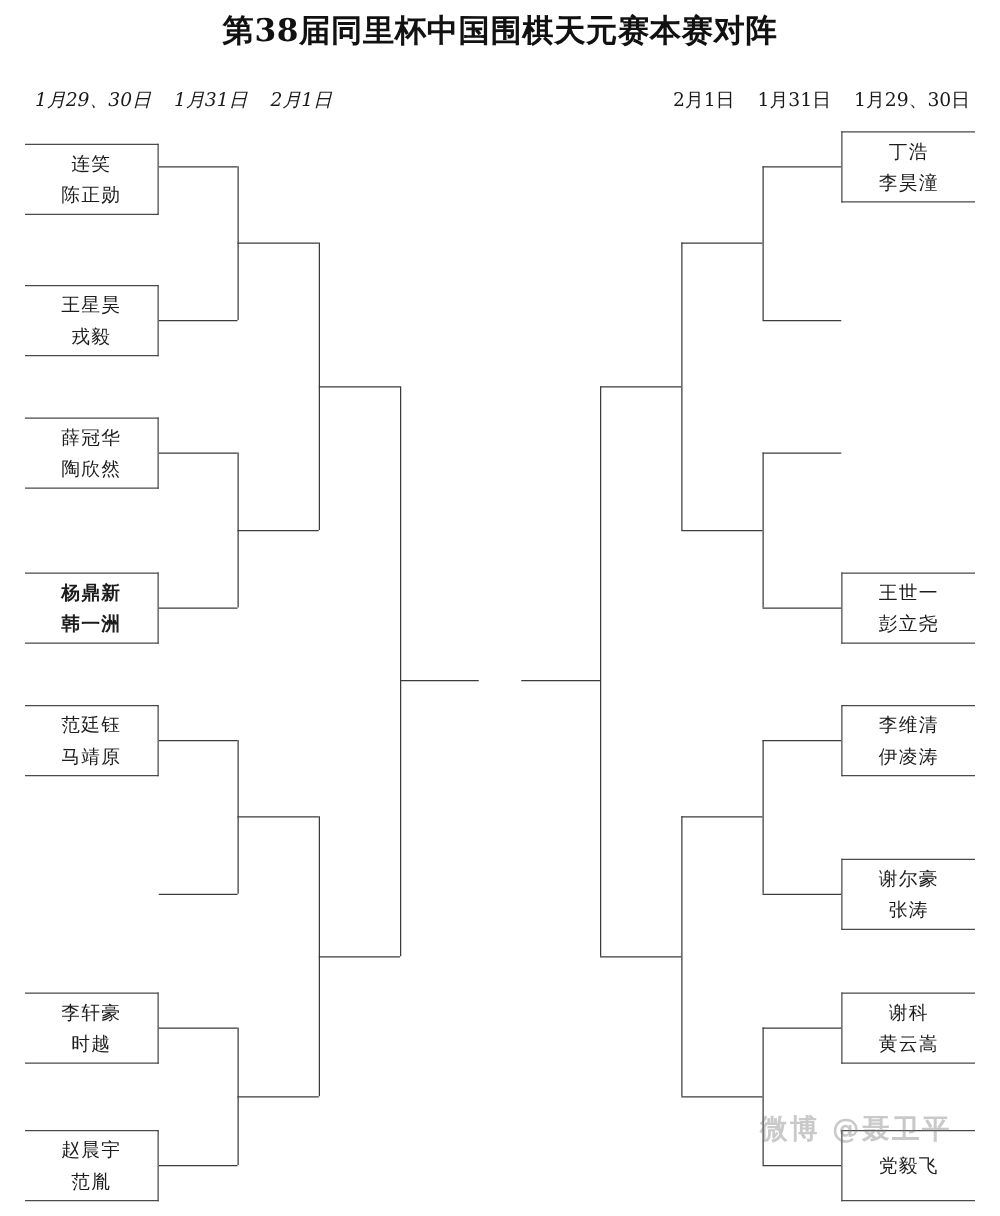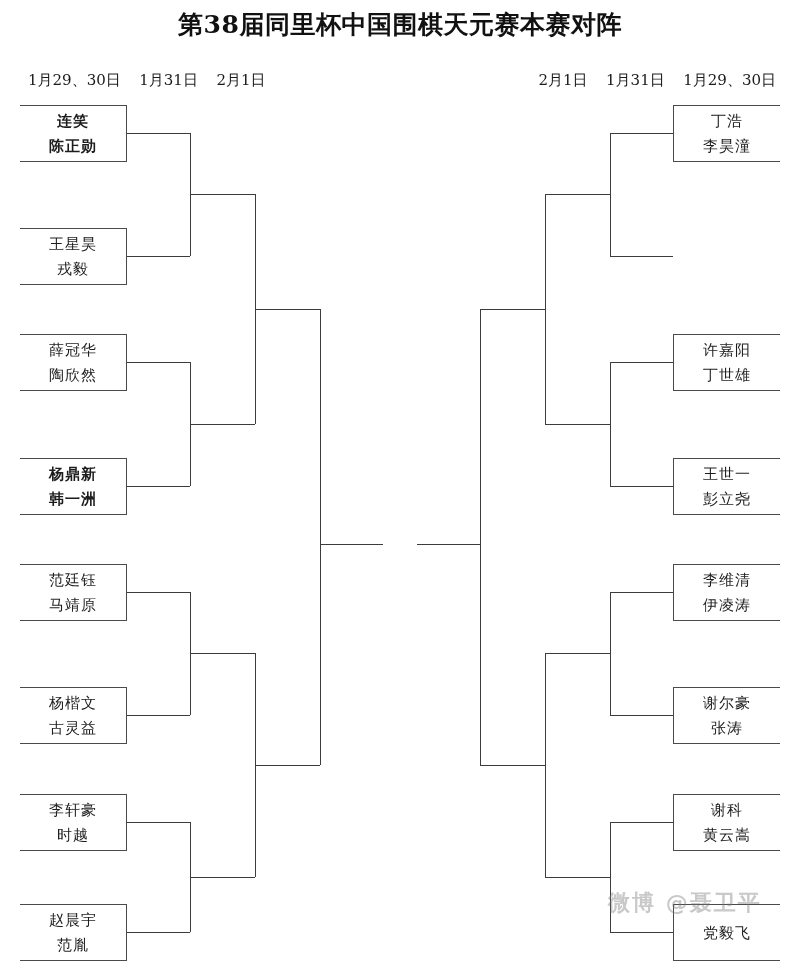--- a/index.html
+++ b/index.html
@@ -34,21 +34,21 @@
   }
   .date-row {
     position: absolute;
     top: 71px;
     font-family: "DejaVu Serif", "Liberation Serif", serif;
     font-size: 15px;
     color: #1a1a1a;
     white-space: nowrap;
   }
   .date-row span { display: inline-block; }
-  #dates-left  { left: 28px;  text-align: center; }
+  #dates-left  { left: 28px;  text-align: center; font-style: italic; }
   #dates-right { right: 24px; }
   .date-gap-a { width: 9px; }
   .date-gap-b { width: 9px; }
 
   
   .box {
     position: absolute;
     width: 107px;
     height: 57px;
     border-top: 1.6px solid #4a4a4a;
@@ -113,21 +113,21 @@
   </div>
 
   <div class="date-row" id="dates-right">
     <span>2月1日</span>
     <span class="date-gap-a"></span>
     <span>1月31日</span>
     <span class="date-gap-b"></span>
     <span>1月29、30日</span>
   </div>
 
-  <div class="box left" style="left:20px; top:105px;font-weight:bold;">
+  <div class="box left" style="left:20px; top:115px;">
     <div class="box-inner">
       <span class="p-name">连笑</span>
       <span class="p-name">陈正勋</span>
     </div>
   </div>
   <div class="box left" style="left:20px; top:228px;">
     <div class="box-inner">
       <span class="p-name">王星昊</span>
       <span class="p-name">戎毅</span>
     </div>
@@ -143,49 +143,37 @@
       <span class="p-name">杨鼎新</span>
       <span class="p-name">韩一洲</span>
     </div>
   </div>
   <div class="box left" style="left:20px; top:564px;">
     <div class="box-inner">
       <span class="p-name">范廷钰</span>
       <span class="p-name">马靖原</span>
     </div>
   </div>
-  <div class="box left" style="left:20px; top:687px;">
-    <div class="box-inner">
-      <span class="p-name">杨楷文</span>
-      <span class="p-name">古灵益</span>
-    </div>
-  </div>
   <div class="box left" style="left:20px; top:794px;">
     <div class="box-inner">
       <span class="p-name">李轩豪</span>
       <span class="p-name">时越</span>
     </div>
   </div>
   <div class="box left" style="left:20px; top:904px;">
     <div class="box-inner">
       <span class="p-name">赵晨宇</span>
       <span class="p-name">范胤</span>
     </div>
   </div>
 
   <div class="box right" style="left:673px; top:105px;">
     <div class="box-inner">
       <span class="p-name">丁浩</span>
       <span class="p-name">李昊潼</span>
-    </div>
-  </div>
-  <div class="box right" style="left:673px; top:334px;">
-    <div class="box-inner">
-      <span class="p-name">许嘉阳</span>
-      <span class="p-name">丁世雄</span>
     </div>
   </div>
   <div class="box right" style="left:673px; top:458px;">
     <div class="box-inner">
       <span class="p-name">王世一</span>
       <span class="p-name">彭立尧</span>
     </div>
   </div>
   <div class="box right" style="left:673px; top:564px;">
     <div class="box-inner">

